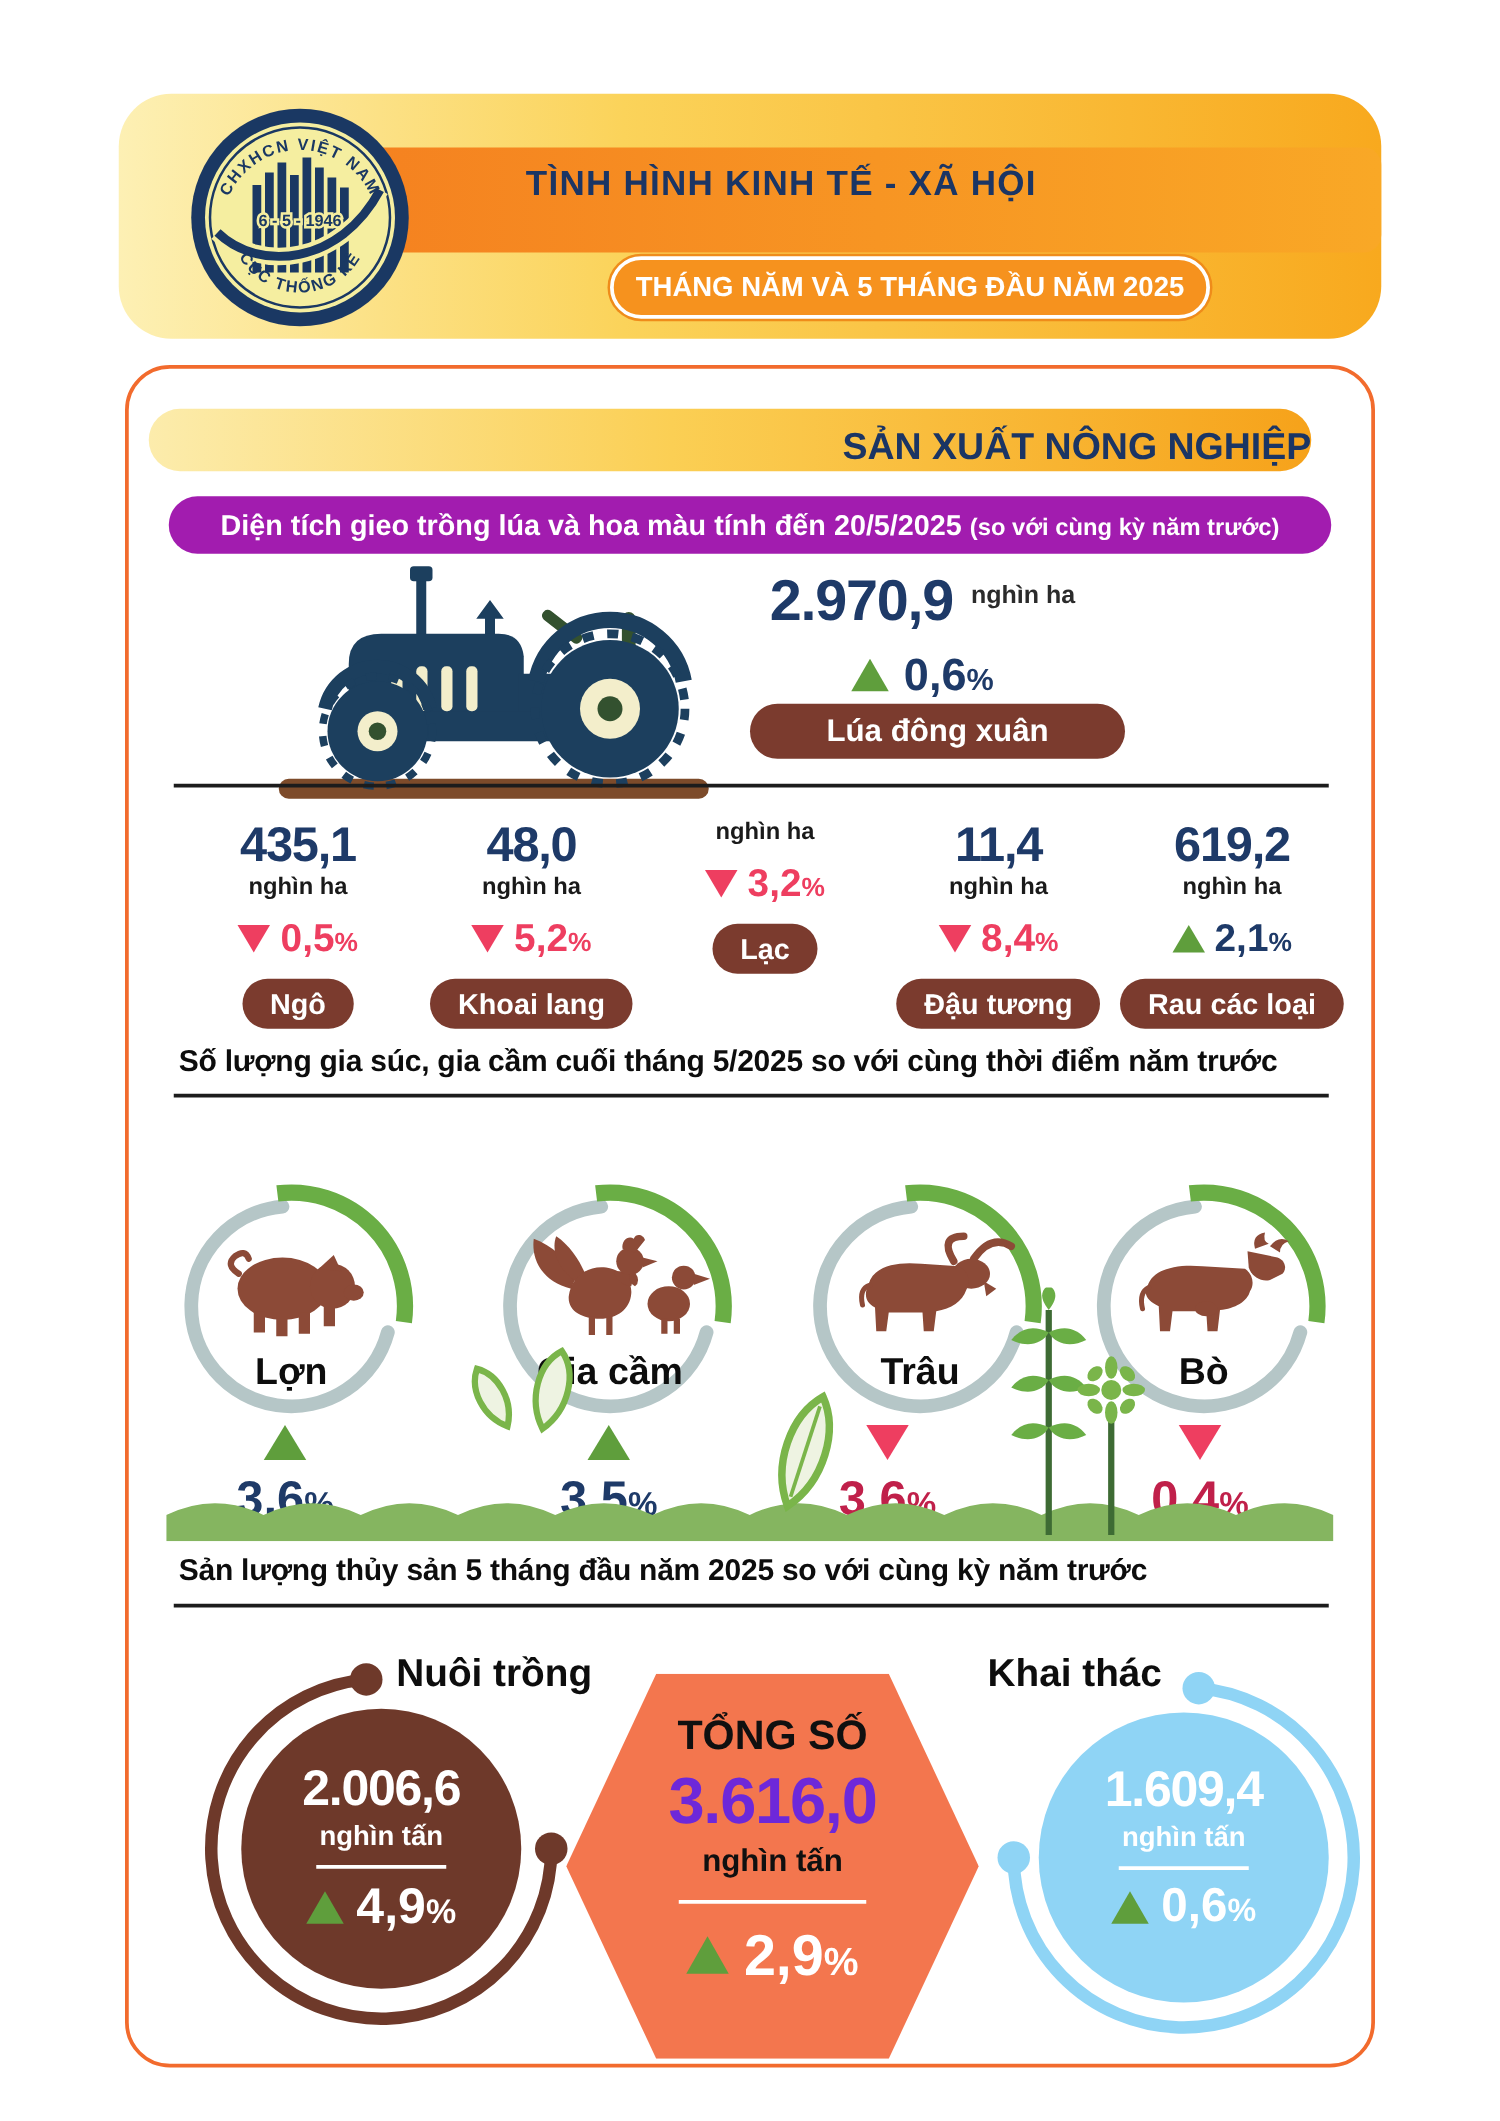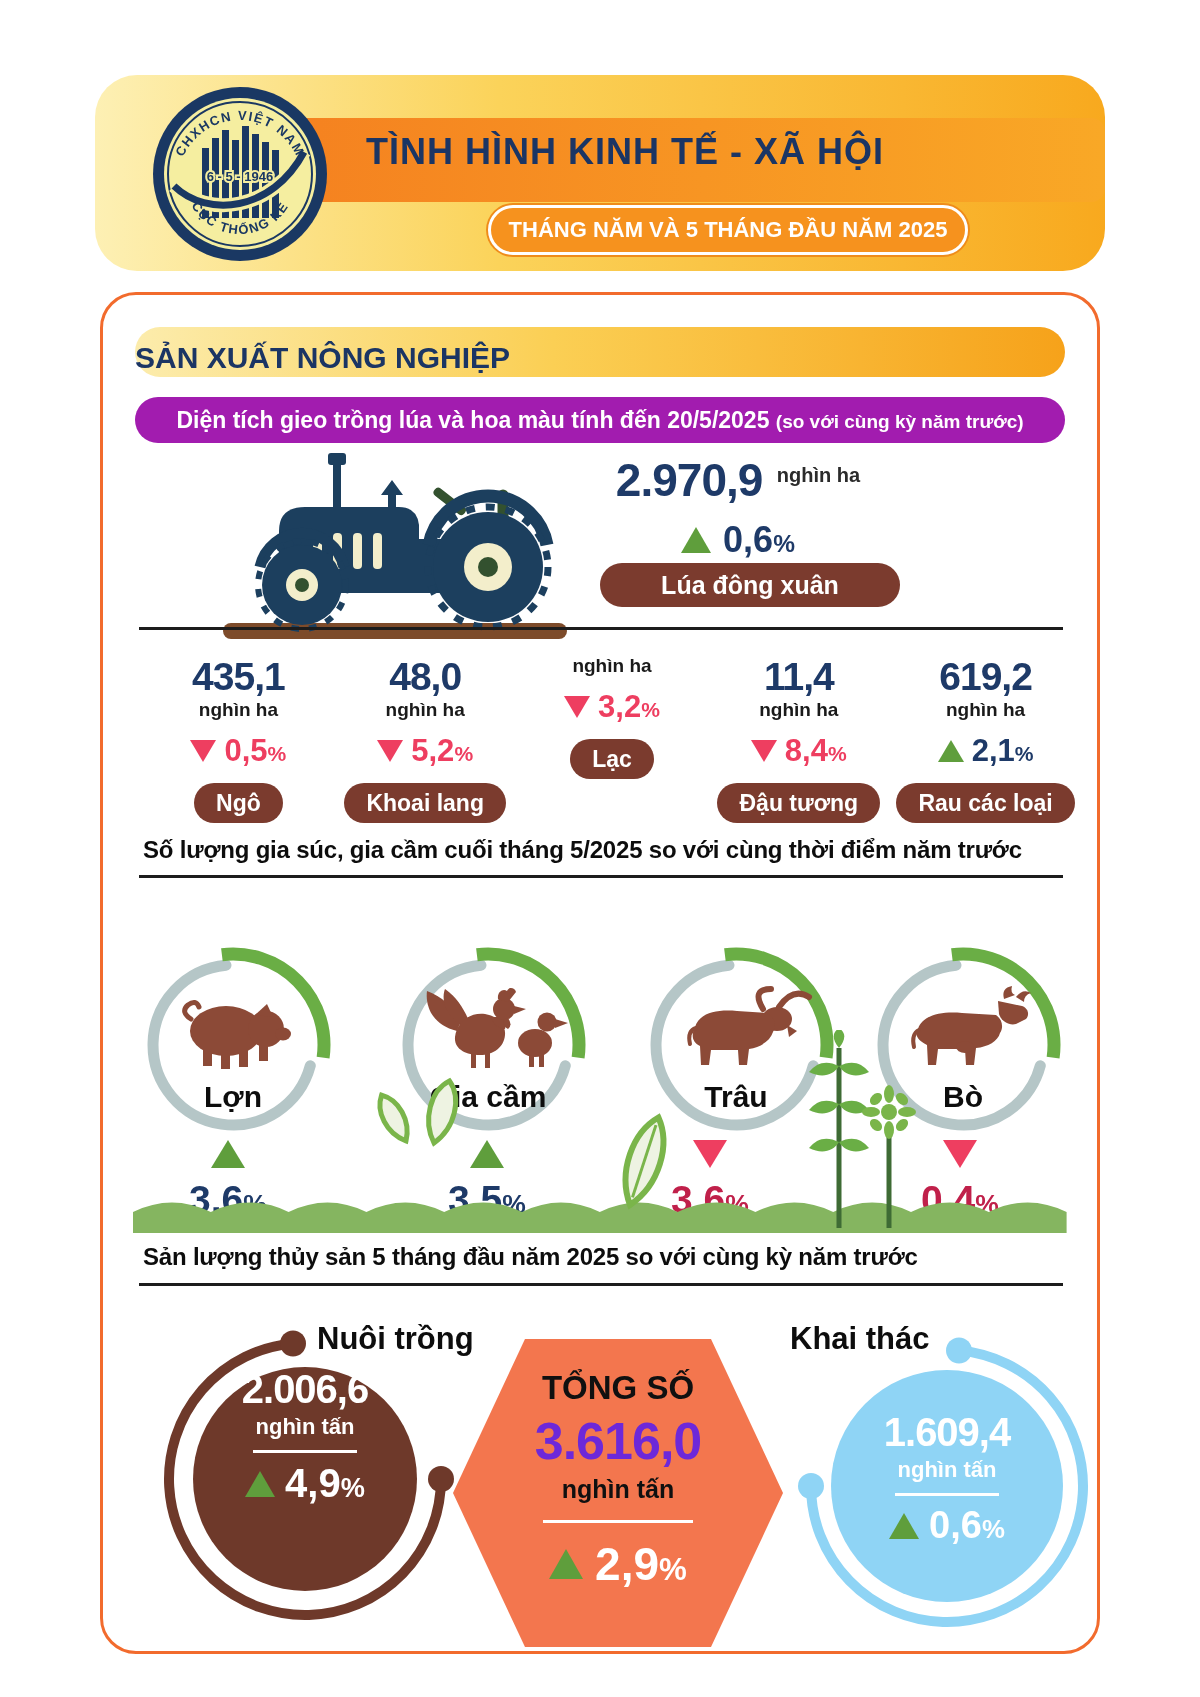--- a/index.html
+++ b/index.html
@@ -6,33 +6,33 @@
   .page{position:relative;width:1200px;height:1697px;background:#fff;overflow:hidden;
         font-family:"Liberation Sans",sans-serif;}
   .abs{position:absolute;}
 
   
   .header{position:absolute;left:95px;top:75px;width:1010px;height:196px;border-radius:42px;
           background:linear-gradient(90deg,#fdf0b4 0%,#fbd35a 40%,#f8a91e 100%);}
   .header-band{position:absolute;left:205px;top:43px;width:805px;height:84px;
                background:linear-gradient(90deg,#f58220,#f9a826);border-radius:6px 14px 14px 6px;}
   .header-title{position:absolute;left:250px;top:56px;width:560px;text-align:center;
-                font-size:36px;font-weight:800;letter-spacing:1px;color:#1b3564;}
+                font-size:28px;font-weight:800;letter-spacing:1px;color:#1b3564;}
   .header-badge{position:absolute;left:393px;top:130px;width:474px;height:44px;line-height:44px;
                 background:#f6921e;border:3px solid #ffffff;box-shadow:0 0 0 2px #ef8c1a;
                 border-radius:26px;text-align:center;color:#fff;font-size:22px;font-weight:700;}
   .logo{position:absolute;left:57px;top:11px;width:176px;height:176px;}
 
   
   .card{position:absolute;left:100px;top:292px;width:994px;height:1356px;background:#fff;
         border:3px solid #f26b2d;border-radius:36px;overflow:hidden;
         --up-c:#5f9e3c;--down-c:#ee3e60;--up-t:#1e3a68;--down-t:#ee3e60;}
 
-  .sec-banner{position:absolute;left:32px;top:32px;width:930px;height:50px;line-height:62px;
-              border-radius:31px;text-align:left;font-size:30px;font-weight:800;color:#1b3564;
+  .sec-banner{position:absolute;left:16px;top:32px;width:930px;height:50px;line-height:62px;
+              border-radius:31px;text-align:right;font-size:30px;font-weight:800;color:#1b3564;
               background:linear-gradient(90deg,#fcecac 0%,#fbcf54 45%,#f6a21a 100%);}
   .area-banner{position:absolute;left:32px;top:102px;width:930px;height:46px;line-height:46px;
                border-radius:23px;background:#a21caf;text-align:center;color:#fff;
                font-size:23px;font-weight:700;}
   .area-banner .note{font-size:19px;}
 
   .tractor{position:absolute;left:112px;top:150px;width:360px;height:200px;}
 
   .rice-num{position:absolute;left:470px;top:158px;width:330px;text-align:center;white-space:nowrap;}
   .rice-value{font-size:46px;font-weight:800;color:#1e3a68;letter-spacing:-1px;}
@@ -76,21 +76,21 @@
   .chg[data-dir="down"]{color:var(--down-t);}
   .pct{font-size:0.68em;}
 
   
   .fish{--up-t:#ffffff;}
   .fish-label{position:absolute;font-size:31px;font-weight:800;color:#0d0d0d;white-space:nowrap;}
   .aqua-circle{position:absolute;left:90px;top:1072px;width:224px;height:224px;border-radius:50%;
                background:#6e392a;text-align:center;color:#fff;}
   .cap-circle{position:absolute;left:728px;top:1075px;width:232px;height:232px;border-radius:50%;
               background:#8fd4f5;text-align:center;color:#fff;}
-  .circ-value{font-size:40px;font-weight:800;letter-spacing:-1px;}
+  .circ-value{font-size:40px;font-weight:800;letter-spacing:-1px;margin-top:42px;}
   .cap-circle .circ-value{margin-top:40px;}
   .circ-unit{font-size:22px;font-weight:700;margin-top:2px;}
   .circ-line{width:104px;height:3px;background:#fff;margin:10px auto 8px auto;}
   .circ-chg{display:flex;align-items:center;justify-content:center;gap:10px;--tw:15px;--th:26px;
             font-size:40px;font-weight:800;}
   .cap-circle .circ-chg{font-size:38px;}
   .hex-svg{position:absolute;left:350px;top:1044px;width:330px;height:308px;}
   .hex-content{position:absolute;left:350px;top:1044px;width:330px;text-align:center;}
   .hex-title{font-size:33px;font-weight:800;color:#101010;margin-top:30px;}
   .hex-value{font-size:52px;font-weight:800;color:#6d28d9;letter-spacing:-1px;margin-top:4px;}

